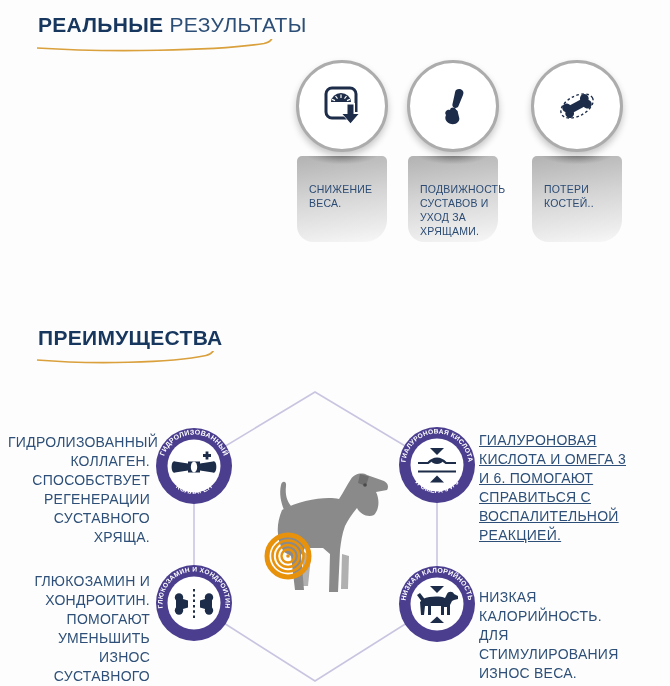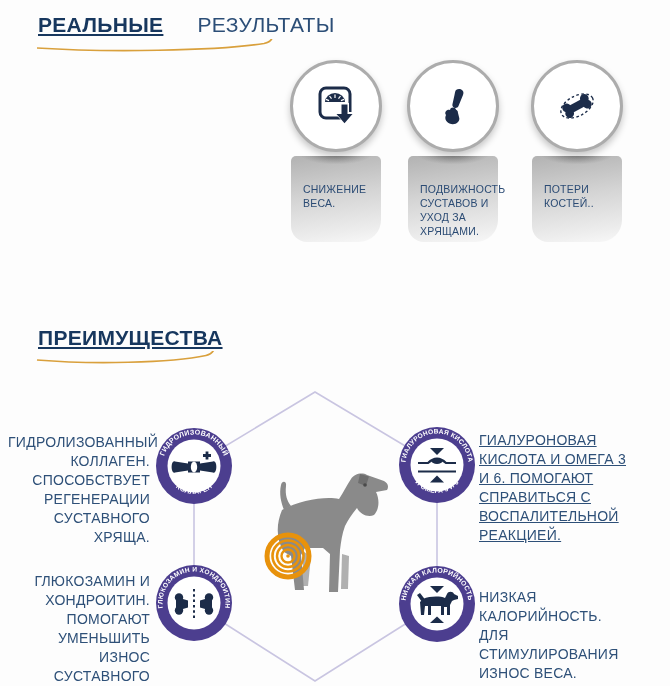--- a/index.html
+++ b/index.html
@@ -2,30 +2,30 @@
 <html><head>
 <meta charset="utf-8">
 <style>
   html,body{margin:0;padding:0;background:#ffffff;}
   .page{
     position:relative;width:670px;height:686px;background:#fdfdfd;overflow:hidden;
     font-family:"Liberation Sans",sans-serif;
   }
   
   .sec-title{position:absolute;left:38px;font-size:21px;letter-spacing:.3px;color:#17375E;white-space:nowrap;}
-  .sec-title .t-bold{font-weight:700;text-decoration:underline;}
-  .sec-title .t-light{font-weight:400;color:#2C4E77;margin-left:28px;}
+  .sec-title .t-bold{font-weight:700;}
+  .sec-title .t-light{font-weight:400;color:#2C4E77;}
   .swoosh{position:absolute;left:36px;height:14px;}
   
   .desc{
     position:absolute;left:38px;top:50px;width:246px;
     font-size:13.5px;line-height:1.34;color:#2B537E;letter-spacing:.1px;
   }
   .feature{position:absolute;top:60px;width:92px;}
-  .f1{left:290px}.f2{left:407px}.f3{left:531px}
+  .f1{left:296px}.f2{left:407px}.f3{left:531px}
   .feature .card{
     position:absolute;top:96px;left:1px;width:90px;height:86px;z-index:1;
     background:linear-gradient(172deg,#b2b2b2 0%,#d4d4d4 45%,#ededed 85%,#f8f8f8 100%);
     border-radius:5px 5px 22px 16px;
   }
   .feature .card::before{
     content:"";position:absolute;left:0;top:0;width:100%;height:22px;
     background:radial-gradient(ellipse 52px 16px at 50% -3px, rgba(50,50,50,.45), rgba(0,0,0,0) 72%);
     border-radius:5px 5px 0 0;
   }

